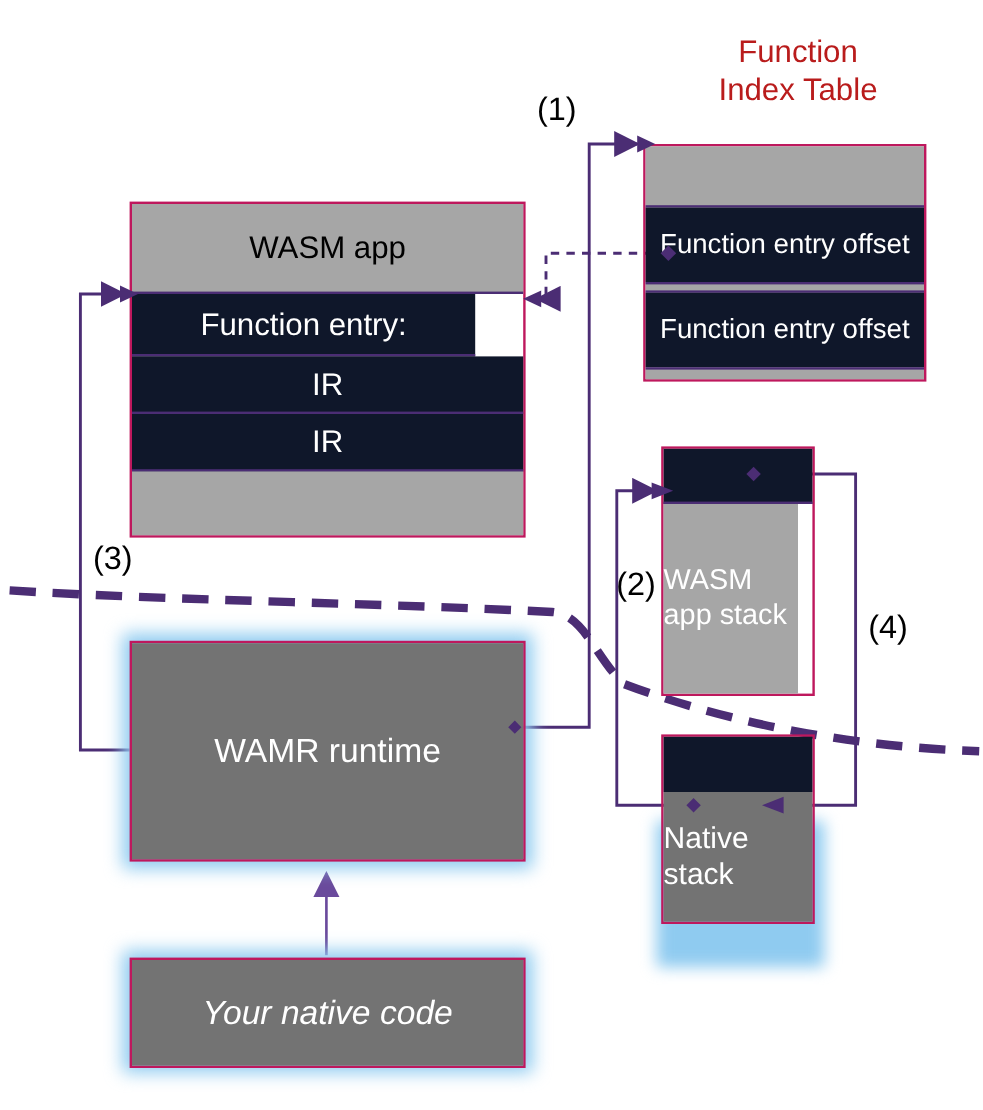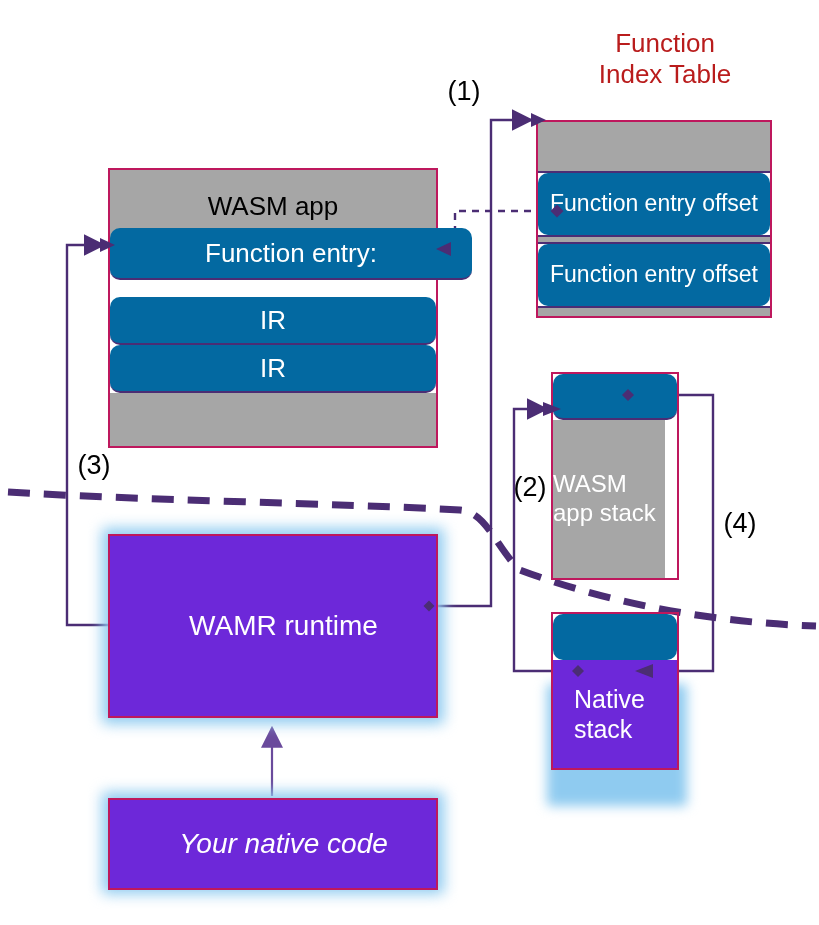--- a/index.html
+++ b/index.html
@@ -57,31 +57,31 @@
     border: 2px solid #be185d;
   }
   .band {
     position: absolute;
     box-sizing: border-box;
     display: flex;
     align-items: center;
     justify-content: center;
   }
   .gray  { background: #A6A6A6; }
-  .cyan  { background: #0369a1; border-radius: 10px; }
-  .purple{ background: #6d28d9; padding-left: 21px; }
+  .cyan  { background: #0f172a; }
+  .purple{ background: #737373; }
   .thingray { background: #A6A6A6; }
 
   .lbl-black { color: #000000; }
   .lbl-white { color: #FFFFFF; }
 
   
   #wasm-app-box { left: 108px; top: 168px; width: 330px; height: 280px; }
   #wasm-app-header { left: 0;   top: 0;   width: 326px; height: 75px; font-size: 26px; }
-  #wasm-app-fn-entry { left: 0; top: 58px;  width: 362px; height: 52px; font-size: 26px;
+  #wasm-app-fn-entry { left: 0; top: 75px;  width: 286px; height: 52px; font-size: 26px;
                        border-bottom: 2px solid #4B2D74; }
   #wasm-app-ir-1 { left: 0; top: 127px; width: 326px; height: 48px; font-size: 26px;
                    border-bottom: 2px solid #4B2D74; }
   #wasm-app-ir-2 { left: 0; top: 175px; width: 326px; height: 48px; font-size: 26px;
                    border-bottom: 2px solid #4B2D74; }
   #wasm-app-footer { left: 0; top: 223px; width: 326px; height: 53px; }
   #wasm-app-header { border-bottom: 2px solid #4B2D74; }
 
   
   #fit-box { left: 536px; top: 120px; width: 236px; height: 198px; }

